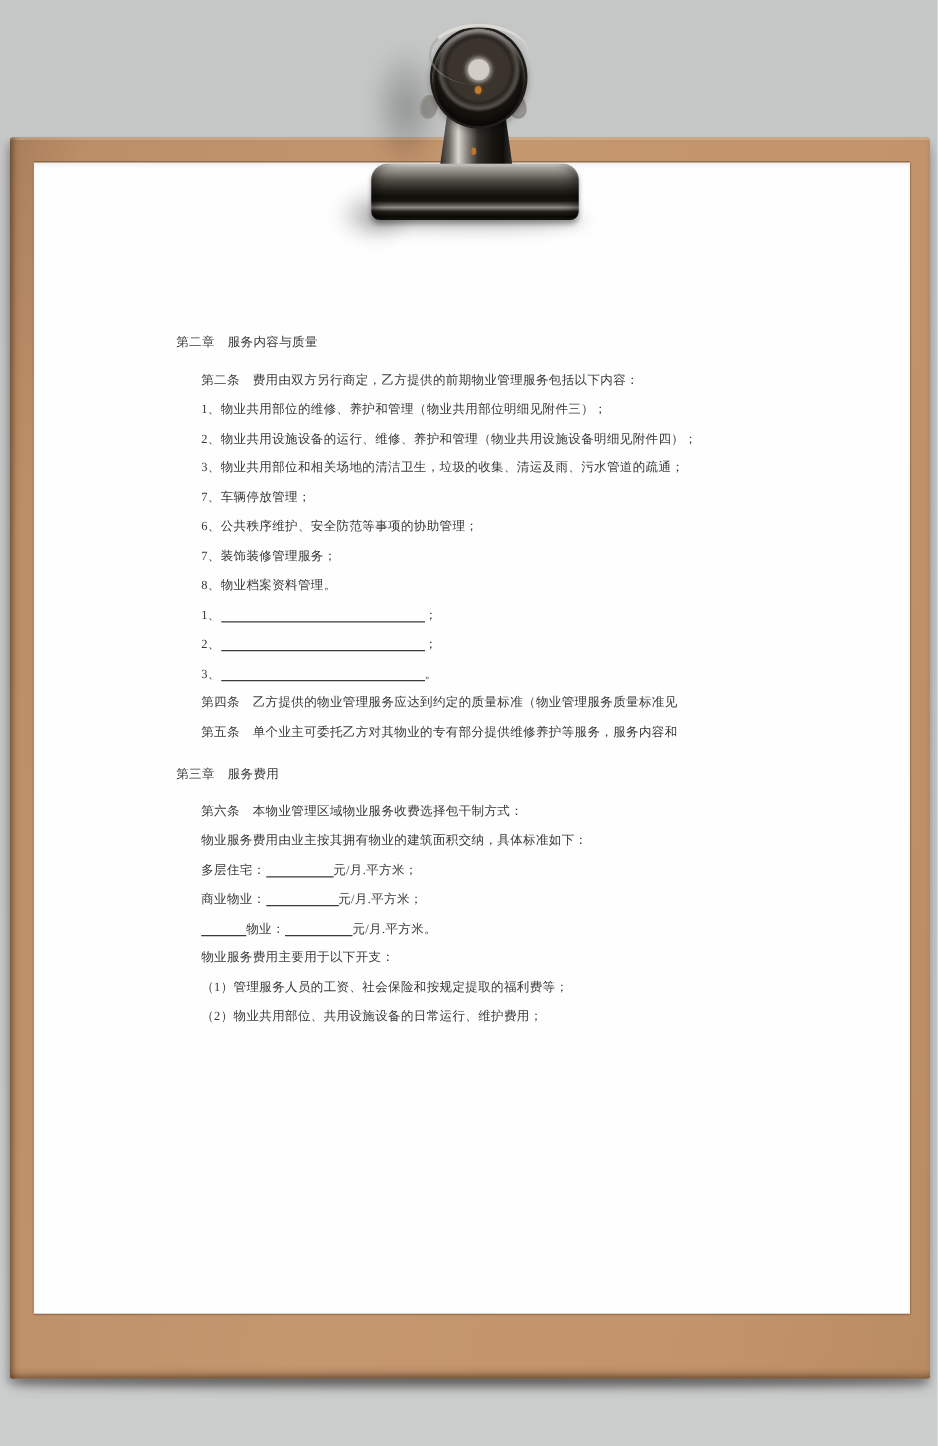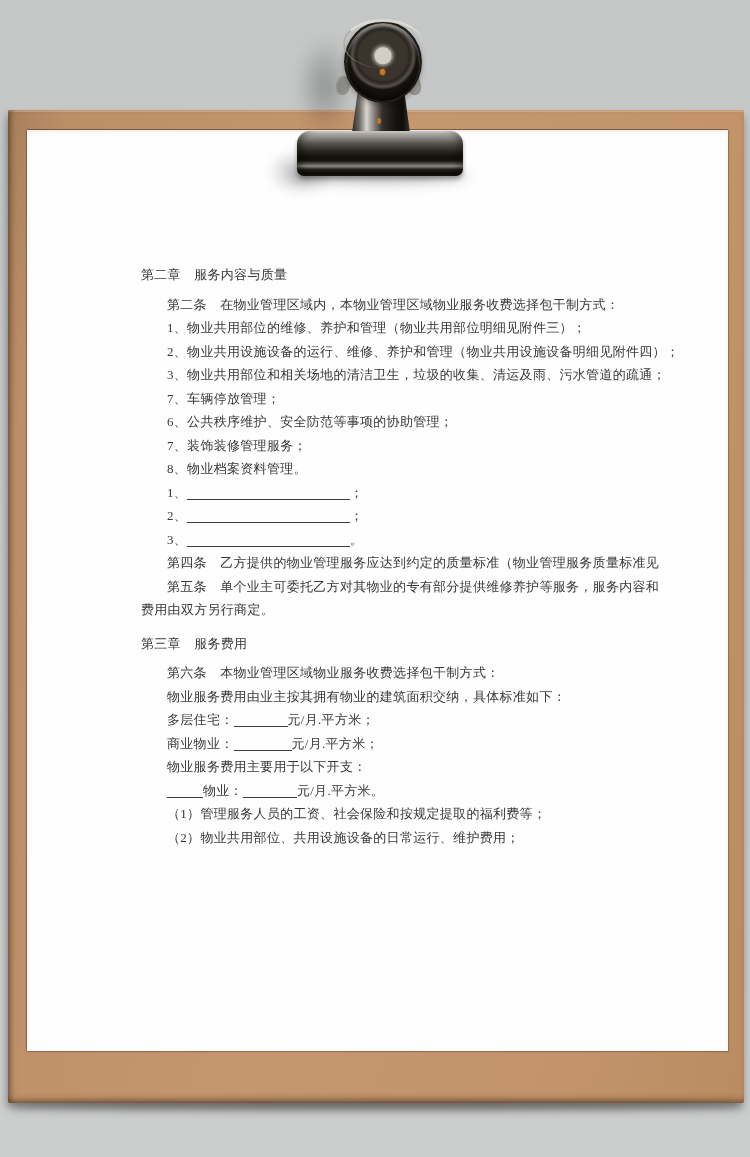--- a/index.html
+++ b/index.html
@@ -35,21 +35,21 @@
       0 -1px 0 rgba(80,55,35,.55),
       -1px 0 1px rgba(80,55,35,.40),
       1px 0 1px rgba(80,55,35,.30),
       0 1px 1px rgba(80,55,35,.30),
       inset 0 2px 3px rgba(120,90,60,.10);
   }
 
   
   .doc{
     position:absolute;left:114px;top:133px;width:474px;
-    font-size:13px;line-height:23.5px;color:#383838;
+    font-size:10px;line-height:23.5px;color:#383838;
     letter-spacing:.3px;
   }
   .line{white-space:nowrap;}
   .line.chapter{margin:10px 0 6px 0;}
   .line.chapter:first-child{margin-top:0;}
   .line.para,.line.item{text-indent:2em;}
   .line.cont{text-indent:0;}
   .blank{
     display:inline-block;height:.85em;margin-bottom:-3px;
     border-bottom:1.2px solid #3b3b3b;
@@ -118,41 +118,40 @@
 <body>
 
 <div class="stage">
 
   <div class="board"></div>
   <div class="board-bottom-shadow"></div>
 
   <div class="paper">
     <div class="doc">
         <div class="line chapter"><span>第二章　服务内容与质量</span></div>
-        <div class="line para"><span>第二条　在物业管理区域内，本物业管理区域物业服务收费选择包干制方式：</span></div>
+        <div class="line para"><span>第二条　费用由双方另行商定，乙方提供的前期物业管理服务包括以下内容：</span></div>
         <div class="line item"><span>1、物业共用部位的维修、养护和管理（物业共用部位明细见附件三）；</span></div>
         <div class="line item"><span>2、物业共用设施设备的运行、维修、养护和管理（物业共用设施设备明细见附件四）；</span></div>
         <div class="line item"><span>3、物业共用部位和相关场地的清洁卫生，垃圾的收集、清运及雨、污水管道的疏通；</span></div>
         <div class="line item"><span>7、车辆停放管理；</span></div>
         <div class="line item"><span>6、公共秩序维护、安全防范等事项的协助管理；</span></div>
         <div class="line item"><span>7、装饰装修管理服务；</span></div>
         <div class="line item"><span>8、物业档案资料管理。</span></div>
         <div class="line item"><span>1、</span><span class="blank" style="width: 163px;"></span><span>；</span></div>
         <div class="line item"><span>2、</span><span class="blank" style="width: 163px;"></span><span>；</span></div>
         <div class="line item"><span>3、</span><span class="blank" style="width: 163px;"></span><span>。</span></div>
         <div class="line para"><span>第四条　乙方提供的物业管理服务应达到约定的质量标准（物业管理服务质量标准见</span></div>
         <div class="line para"><span>第五条　单个业主可委托乙方对其物业的专有部分提供维修养护等服务，服务内容和</span></div>
-        <div class="line cont"><span>费用由双方另行商定。</span></div>
         <div class="line chapter"><span>第三章　服务费用</span></div>
         <div class="line para"><span>第六条　本物业管理区域物业服务收费选择包干制方式：</span></div>
         <div class="line para"><span>物业服务费用由业主按其拥有物业的建筑面积交纳，具体标准如下：</span></div>
         <div class="line para"><span>多层住宅：</span><span class="blank" style="width: 54px;"></span><span>元/月.平方米；</span></div>
         <div class="line para"><span>商业物业：</span><span class="blank" style="width: 58px;"></span><span>元/月.平方米；</span></div>
+        <div class="line para"><span class="blank" style="width: 36px;"></span><span>物业：</span><span class="blank" style="width: 54px;"></span><span>元/月.平方米。</span></div>
         <div class="line para"><span>物业服务费用主要用于以下开支：</span></div>
-        <div class="line para"><span class="blank" style="width: 36px;"></span><span>物业：</span><span class="blank" style="width: 54px;"></span><span>元/月.平方米。</span></div>
         <div class="line para"><span>（1）管理服务人员的工资、社会保险和按规定提取的福利费等；</span></div>
         <div class="line para"><span>（2）物业共用部位、共用设施设备的日常运行、维护费用；</span></div>
       </div>
   </div>
 
   <div class="clip-wall-shadow"></div>
   <div class="clip-bar-shadow"></div>
   <div class="clip-under-shadow"></div>
   <div class="clip-neck"></div>
   <div class="clip-spring left"></div>

